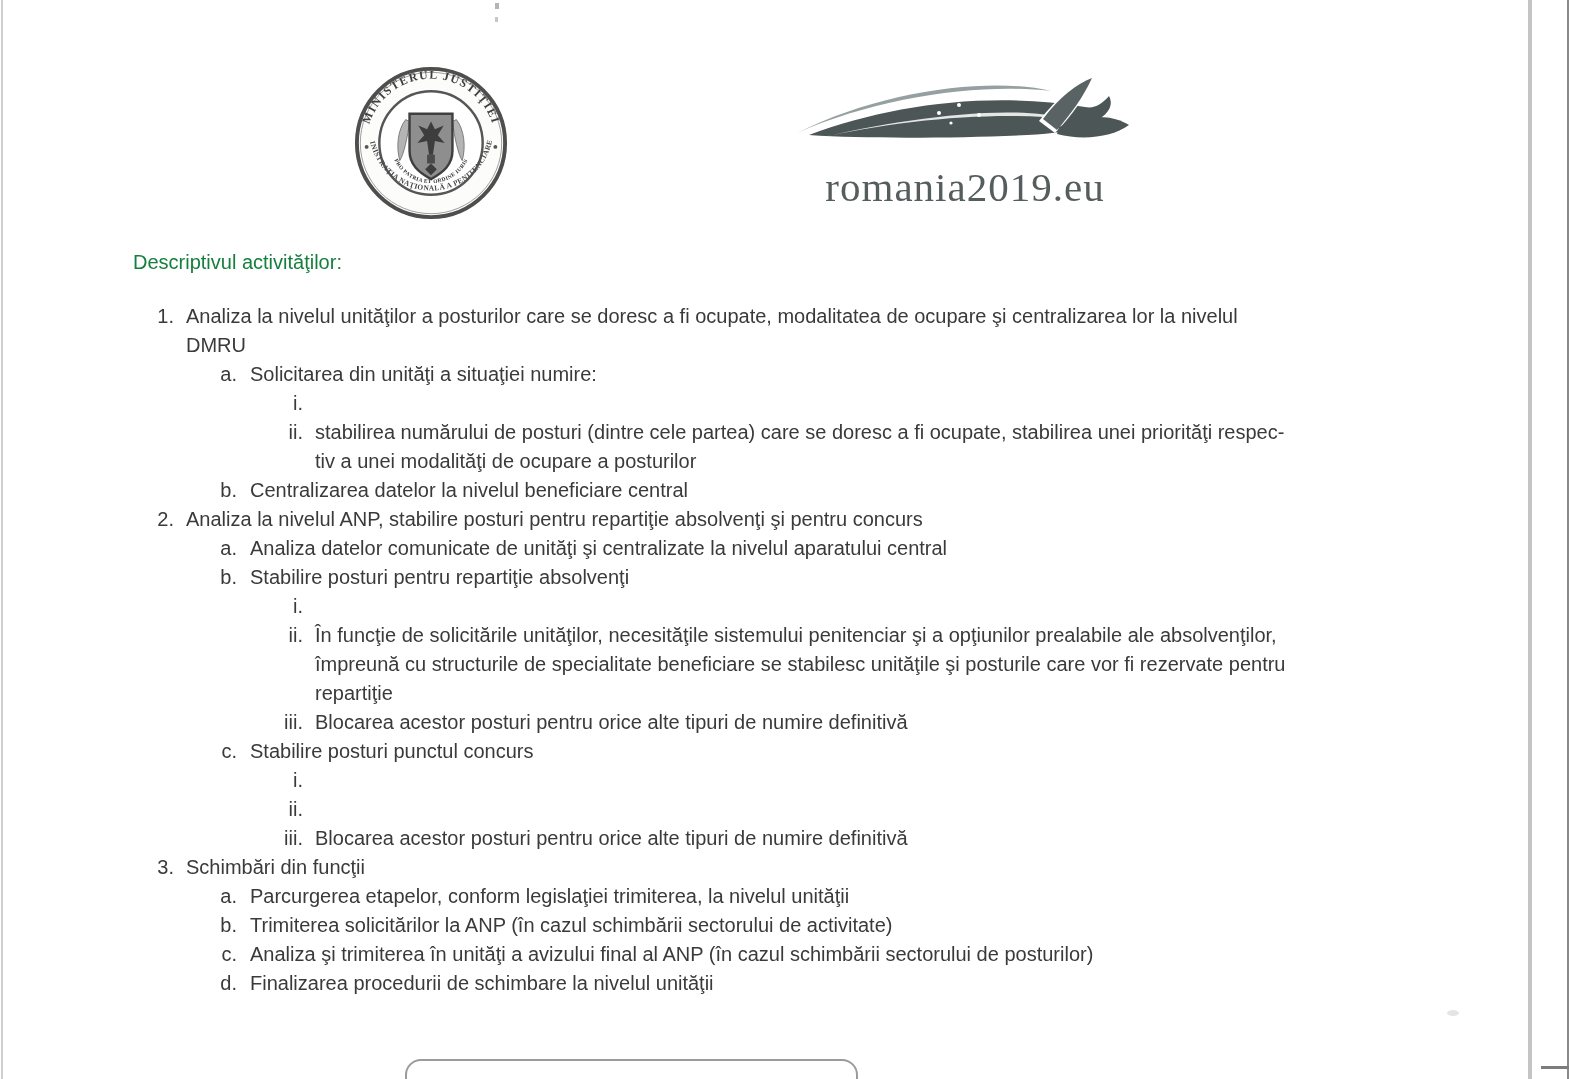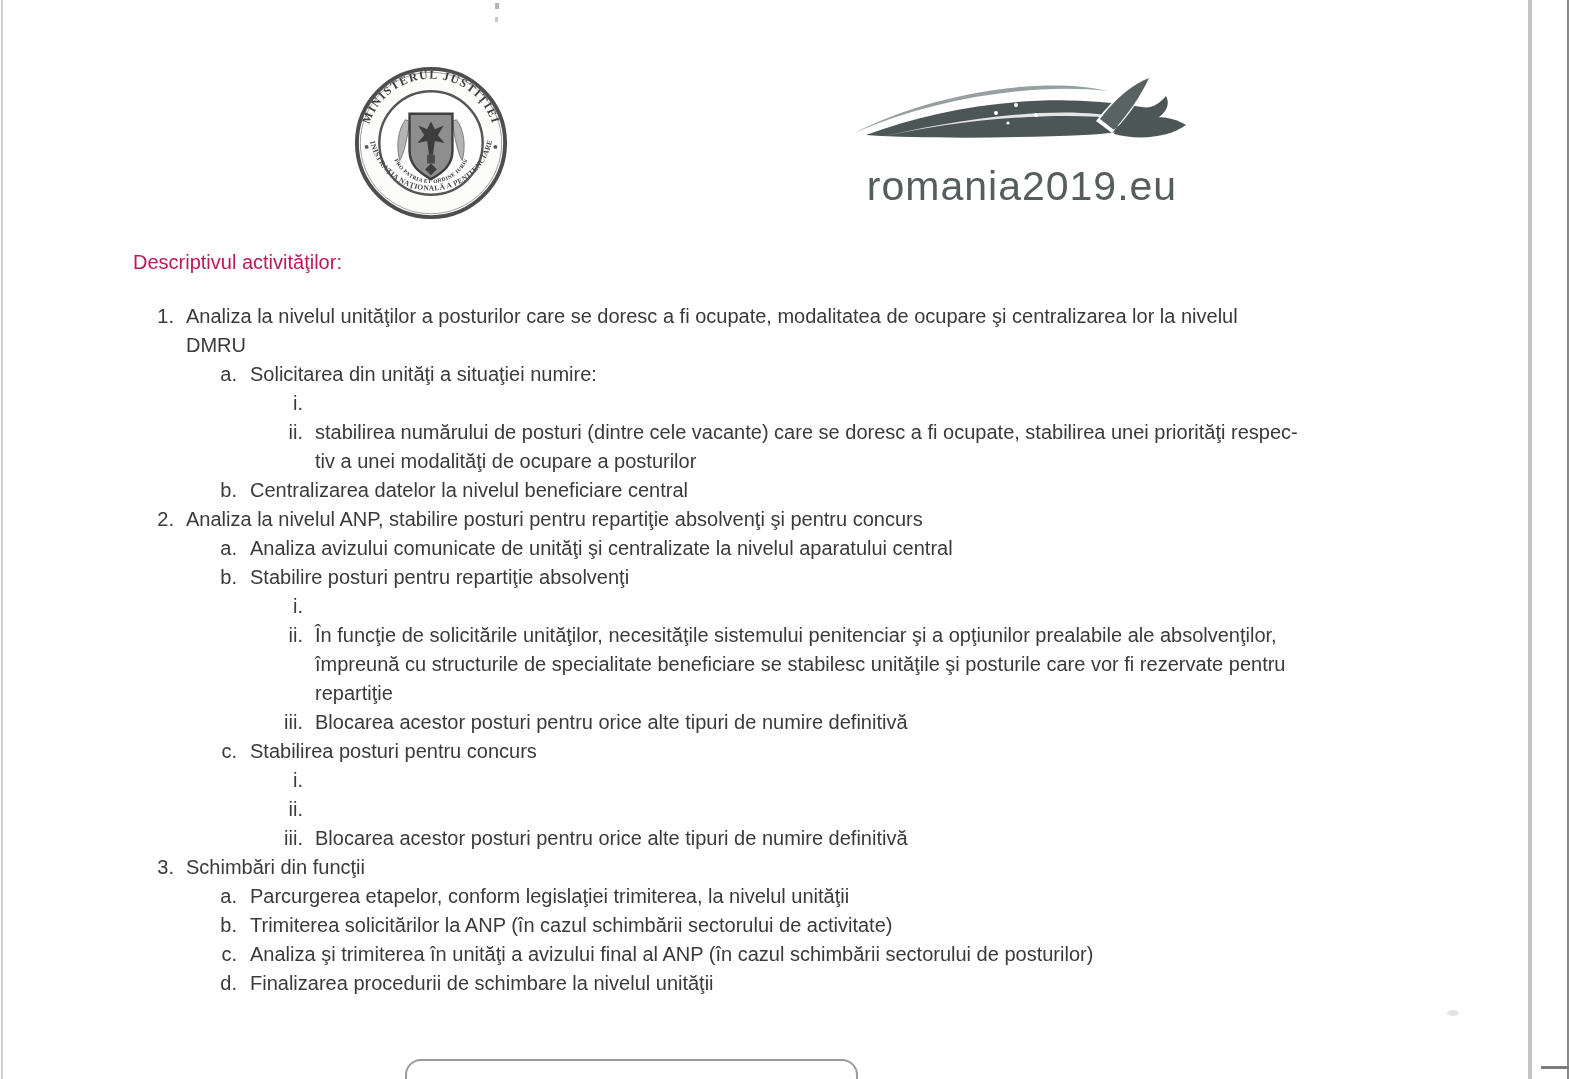--- a/index.html
+++ b/index.html
@@ -8,32 +8,32 @@
     position:relative;
     width:1569px; height:1079px;
     background:#ffffff;
     overflow:hidden;
     font-family:"Liberation Sans", sans-serif;
     color:#3a3a3a;
   }
 
   
   .seal-wrap { position:absolute; left:353px; top:64px; width:156px; height:158px; }
-  .eu-logo   { position:absolute; left:832px; top:75px; width:380px; height:145px; }
+  .eu-logo   { position:absolute; left:775px; top:75px; width:380px; height:145px;font-family:Liberation Serif, serif; }
   .eu-swoosh { position:absolute; left:14px; top:0; width:345px; height:92px; }
   .eu-text {
     position:absolute; left:0; top:88px; width:380px;
     text-align:center;
     font-size:41px; letter-spacing:1px;
     color:#565d5d; font-weight:400;
   }
 
   
   .content { position:absolute; left:133px; top:248px; width:1300px; }
-  .doc-title { font-size:20px; line-height:29px; color:#be185d; }
+  .doc-title { font-size:20px; line-height:29px; color:#15803d; }
   .list { margin-top:25px; }
   .row { display:flex; font-size:20px; line-height:29px; }
   .marker { flex:0 0 auto; text-align:right; white-space:pre; }
   .lvl1 .marker { width:53px;  padding-right:12px; }
   .lvl2 .marker { width:117px; padding-right:13px; }
   .lvl3 .marker { width:182px; padding-right:12px; }
   .itext { flex:1 1 auto; white-space:pre-line; }
 
   
   .footer-box {
@@ -124,55 +124,55 @@
         </div>
         <div class="row lvl2">
           <span class="marker">a.</span>
           <span class="itext">Solicitarea din unităţi a situaţiei numire:</span>
         </div>
         <div class="row lvl3">
           <span class="marker">i.</span>
         </div>
         <div class="row lvl3">
           <span class="marker">ii.</span>
-          <span class="itext">stabilirea numărului de posturi (dintre cele vacante) care se doresc a fi ocupate, stabilirea unei priorităţi respec-
+          <span class="itext">stabilirea numărului de posturi (dintre cele partea) care se doresc a fi ocupate, stabilirea unei priorităţi respec-
 tiv a unei modalităţi de ocupare a posturilor</span>
         </div>
         <div class="row lvl2">
           <span class="marker">b.</span>
           <span class="itext">Centralizarea datelor la nivelul beneficiare central</span>
         </div>
         <div class="row lvl1">
           <span class="marker">2.</span>
           <span class="itext">Analiza la nivelul ANP, stabilire posturi pentru repartiţie absolvenţi şi pentru concurs</span>
         </div>
         <div class="row lvl2">
           <span class="marker">a.</span>
-          <span class="itext">Analiza avizului comunicate de unităţi şi centralizate la nivelul aparatului central</span>
+          <span class="itext">Analiza datelor comunicate de unităţi şi centralizate la nivelul aparatului central</span>
         </div>
         <div class="row lvl2">
           <span class="marker">b.</span>
           <span class="itext">Stabilire posturi pentru repartiţie absolvenţi</span>
         </div>
         <div class="row lvl3">
           <span class="marker">i.</span>
         </div>
         <div class="row lvl3">
           <span class="marker">ii.</span>
           <span class="itext">În funcţie de solicitările unităţilor, necesităţile sistemului penitenciar şi a opţiunilor prealabile ale absolvenţilor,
 împreună cu structurile de specialitate beneficiare se stabilesc unităţile şi posturile care vor fi rezervate pentru
 repartiţie</span>
         </div>
         <div class="row lvl3">
           <span class="marker">iii.</span>
           <span class="itext">Blocarea acestor posturi pentru orice alte tipuri de numire definitivă</span>
         </div>
         <div class="row lvl2">
           <span class="marker">c.</span>
-          <span class="itext">Stabilirea posturi pentru concurs</span>
+          <span class="itext">Stabilire posturi punctul concurs</span>
         </div>
         <div class="row lvl3">
           <span class="marker">i.</span>
         </div>
         <div class="row lvl3">
           <span class="marker">ii.</span>
         </div>
         <div class="row lvl3">
           <span class="marker">iii.</span>
           <span class="itext">Blocarea acestor posturi pentru orice alte tipuri de numire definitivă</span>

